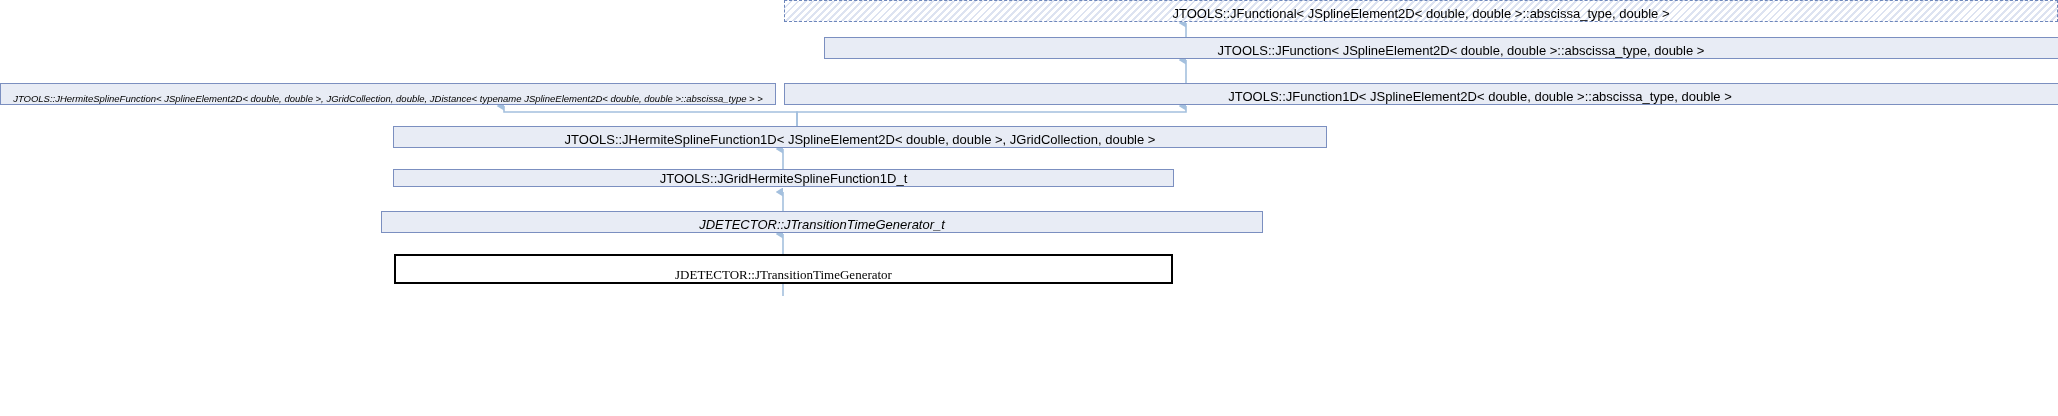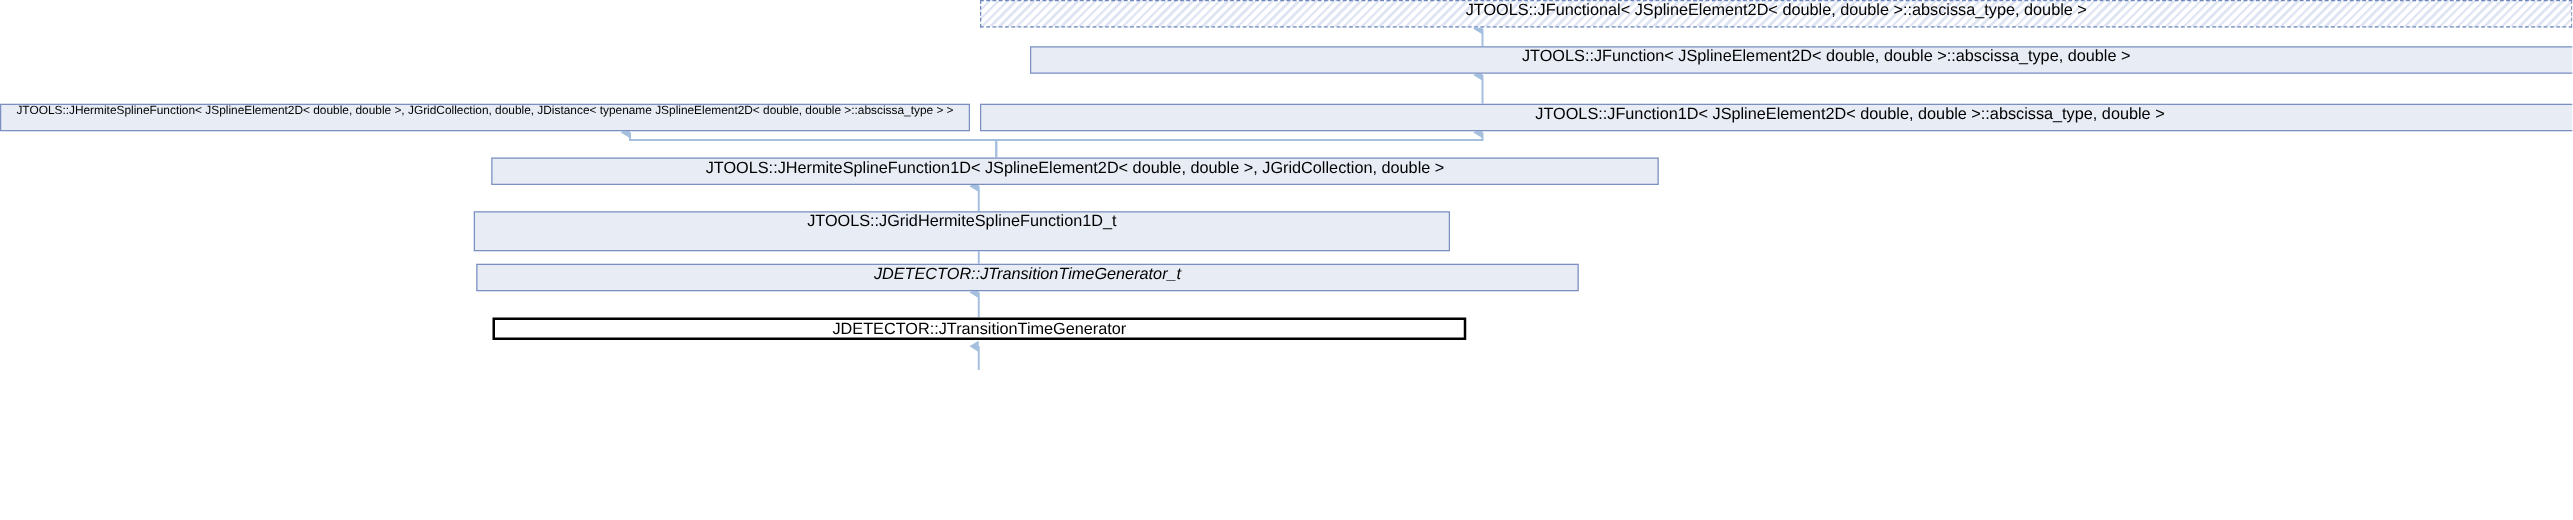--- a/index.html
+++ b/index.html
@@ -22,21 +22,21 @@
     left: 0;
     top: 0;
     width: 2058px;
     height: 416px;
     pointer-events: none;
   }
   .node {
     position: absolute;
     box-sizing: border-box;
     display: flex;
-    align-items: flex-start;
+    align-items: flex-end;
     justify-content: center;
     background: #e8ecf5;
     border: 1px solid #7b8fc0;
     color: #000000;
     font-size: 13px;
     line-height: 1.1;
     white-space: nowrap;
     overflow: hidden;
     letter-spacing: 0px;
   }
@@ -94,37 +94,37 @@
 
   <div class="node abstract" style="left: 784px; top: 0px; width: 1274px; height: 22px;">
     <span class="label">JTOOLS::JFunctional&lt; JSplineElement2D&lt; double, double &gt;::abscissa_type, double &gt;</span>
   </div>
 
   <div class="node" style="left: 824px; top: 37px; width: 1274px; height: 22px;">
     <span class="label">JTOOLS::JFunction&lt; JSplineElement2D&lt; double, double &gt;::abscissa_type, double &gt;</span>
   </div>
 
   <div class="node" style="left: 0px; top: 83px; width: 776px; height: 22px;">
-    <span class="label" style="font-size: 9.5px;">JTOOLS::JHermiteSplineFunction&lt; JSplineElement2D&lt; double, double &gt;, JGridCollection, double, JDistance&lt; typename JSplineElement2D&lt; double, double &gt;::abscissa_type &gt; &gt;</span>
+    <span class="label" style="font-size: 9.5px; font-style: italic;">JTOOLS::JHermiteSplineFunction&lt; JSplineElement2D&lt; double, double &gt;, JGridCollection, double, JDistance&lt; typename JSplineElement2D&lt; double, double &gt;::abscissa_type &gt; &gt;</span>
   </div>
 
   <div class="node" style="left: 784px; top: 83px; width: 1392px; height: 22px;">
     <span class="label">JTOOLS::JFunction1D&lt; JSplineElement2D&lt; double, double &gt;::abscissa_type, double &gt;</span>
   </div>
 
   <div class="node" style="left: 393px; top: 126px; width: 934px; height: 22px;">
     <span class="label">JTOOLS::JHermiteSplineFunction1D&lt; JSplineElement2D&lt; double, double &gt;, JGridCollection, double &gt;</span>
   </div>
 
-  <div class="node" style="left: 379px; top: 169px; width: 781px; height: 32px;">
+  <div class="node" style="left: 393px; top: 169px; width: 781px; height: 18px;">
     <span class="label">JTOOLS::JGridHermiteSplineFunction1D_t</span>
   </div>
 
   <div class="node" style="left: 381px; top: 211px; width: 882px; height: 22px; font-style: italic;">
     <span class="label">JDETECTOR::JTransitionTimeGenerator_t</span>
   </div>
 
-  <div class="node current" style="left: 394px; top: 254px; width: 779px; height: 18px;">
+  <div class="node current" style="left: 394px; top: 254px; width: 779px; height: 30px; font-family: Liberation Serif, serif;">
     <span class="label">JDETECTOR::JTransitionTimeGenerator</span>
   </div>
 
 
 </div>
 
 </body></html>

